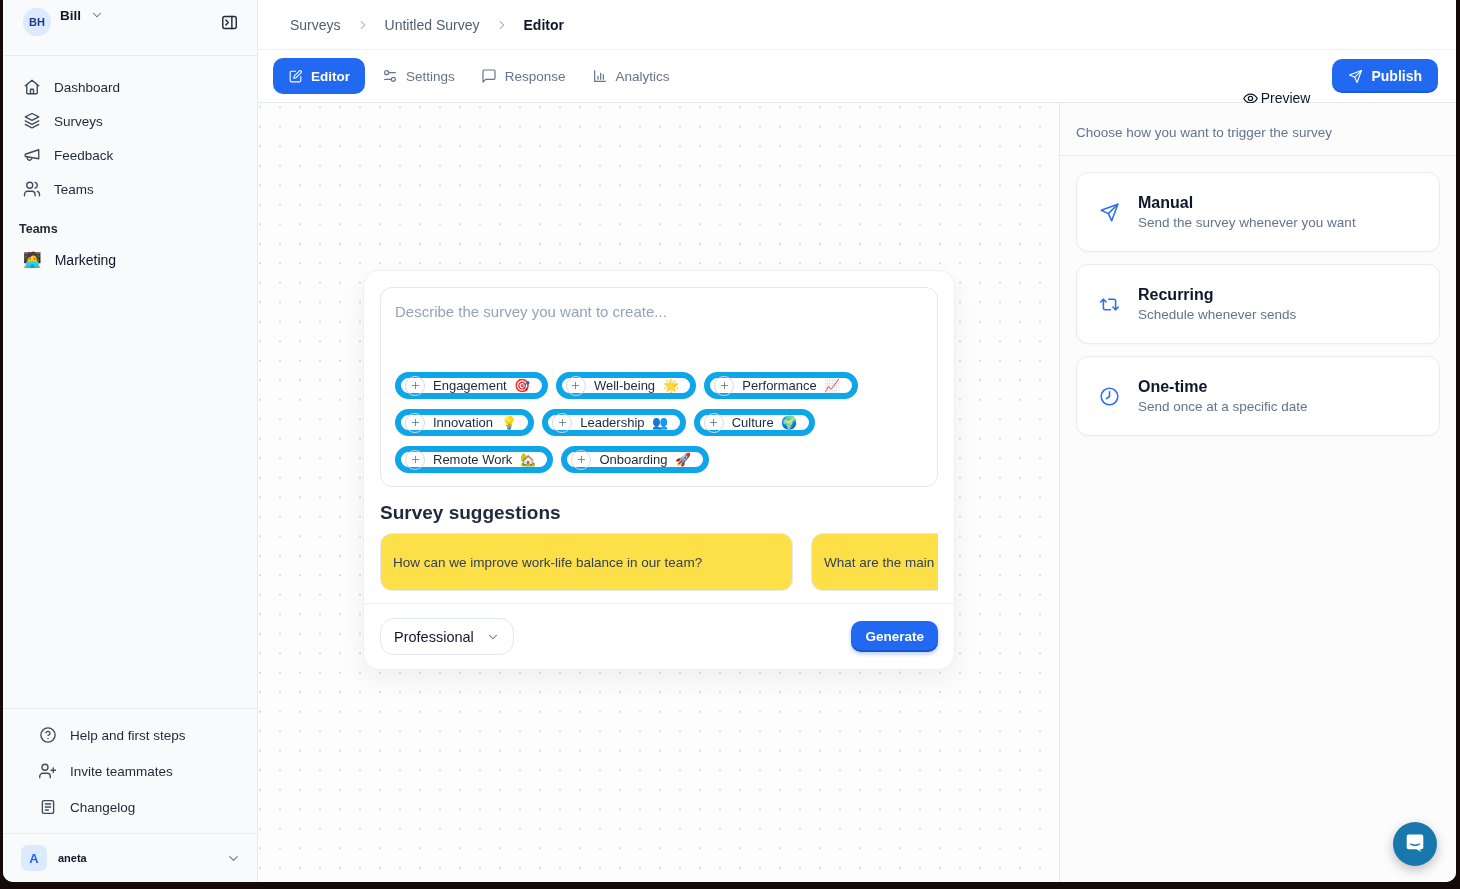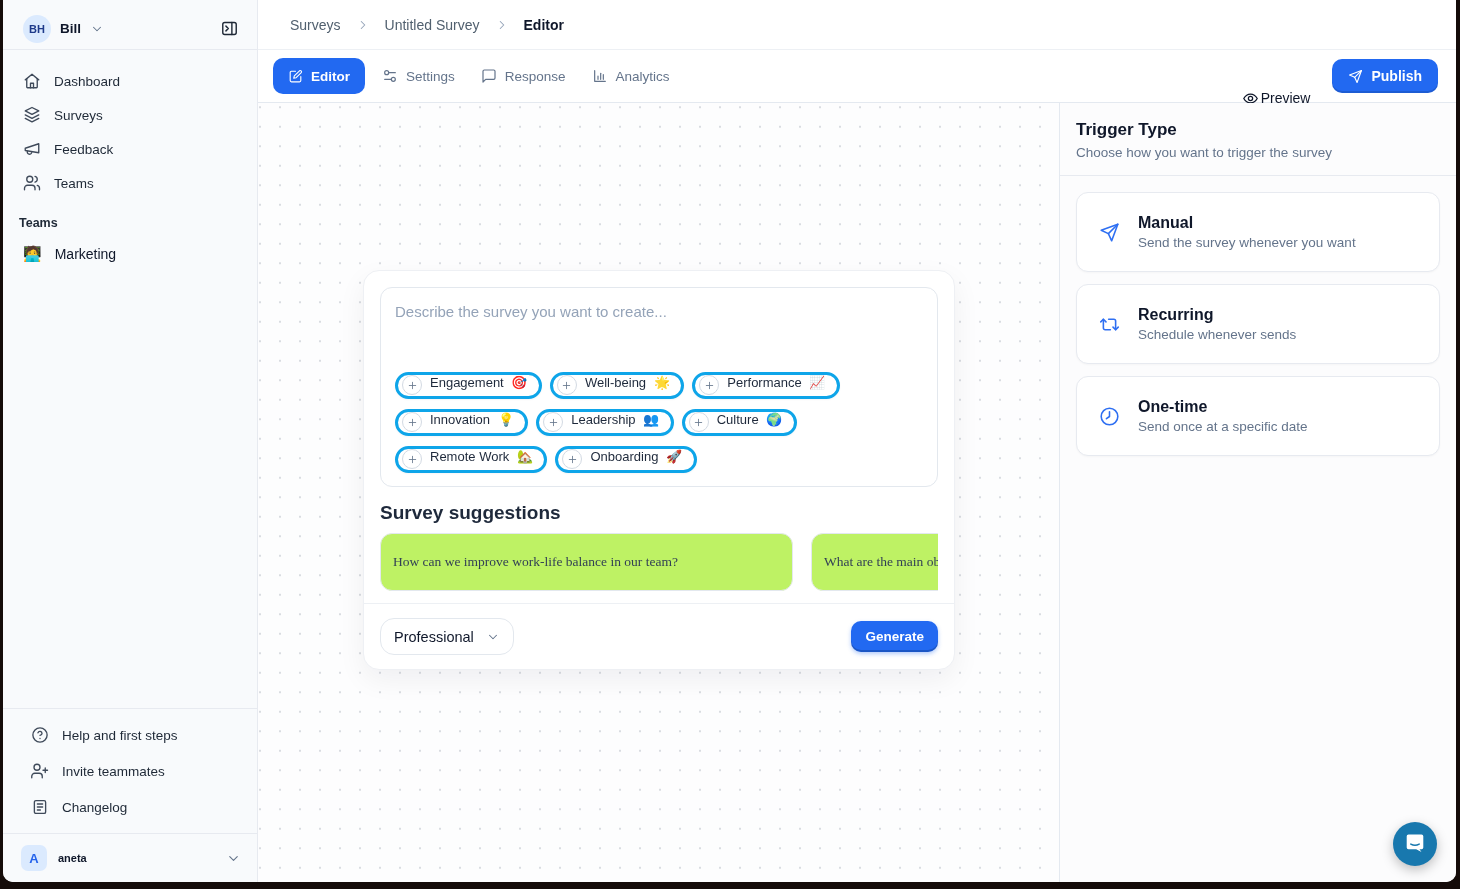--- a/index.html
+++ b/index.html
@@ -13,34 +13,34 @@
   }
   .window {
     position:absolute; left:3px; top:0; right:4px; bottom:7px;
     background:#fff; border-radius:0 0 10px 10px; overflow:hidden;
     display:flex;
   }
   svg.ic { display:block; fill:none; stroke:currentColor; stroke-width:1.8; stroke-linecap:round; stroke-linejoin:round; }
 
   
   .sidebar { width:255px; flex:none; background:#f8fafc; border-right:1px solid #e7eaf0; display:flex; flex-direction:column; }
-  .sb-header { height:50px; flex:none; border-bottom:1px solid #e7eaf0; display:flex; align-items:center; padding:8px 14px 0 20px; gap:9px; }
+  .sb-header { height:56px; flex:none; border-bottom:1px solid #e7eaf0; display:flex; align-items:flex-start; padding:8px 14px 0 20px; gap:9px; }
   .ws-avatar { width:28px; height:28px; border-radius:50%; background:#dbeafe; color:#1e3a8a; font-size:11px; font-weight:700; display:flex; align-items:center; justify-content:center; }
   .ws-name { font-size:13.5px; font-weight:700; color:#0f172a; }
   .sb-header .chev { color:#64748b; }
   .sb-collapse { margin-left:auto; width:28px; height:28px; border:none; background:transparent; color:#1f2937; display:flex; align-items:center; justify-content:center; cursor:pointer; border-radius:6px; }
   .sb-nav { padding-top:14px; }
   .sb-item { height:34px; display:flex; align-items:center; gap:13px; padding:0 20px; color:#1f2937; font-size:13.5px; font-weight:500; cursor:pointer; }
   .sb-item .nav-ic { color:#3f4a5a; display:flex; }
   .sb-teams-label { margin:16px 0 6px; padding-left:16px; font-size:12.5px; font-weight:700; color:#1f2937; }
   .sb-team-item { height:36px; display:flex; align-items:center; gap:13px; padding:0 20px; font-size:14px; font-weight:500; color:#0f172a; cursor:pointer; }
   .sb-team-item .emoji { font-size:15px; }
   .sb-spacer { flex:1; }
   .sb-divider { height:1px; background:#e7eaf0; margin:0; }
-  .sb-footer { padding:8px 8px; }
+  .sb-footer { padding:8px 16px; }
   .sb-account { height:48px; display:flex; align-items:center; gap:11px; padding:0 16px 0 18px; cursor:pointer; }
   .acct-avatar { width:26px; height:26px; border-radius:7px; background:#dbeafe; color:#2563eb; font-weight:700; font-size:13px; display:flex; align-items:center; justify-content:center; }
   .acct-name { font-size:11px; font-weight:700; color:#0f172a; }
   .sb-account .chev { margin-left:auto; color:#64748b; }
 
   
   .main { flex:1; display:flex; flex-direction:column; min-width:0; }
   .breadcrumb-row { height:50px; flex:none; border-bottom:1px solid #edf0f4; display:flex; align-items:center; padding-left:32px; gap:15px; font-size:14px; }
   .bc-link { color:#51606f; cursor:pointer; }
   .bc-current { color:#0f172a; font-weight:600; }
@@ -59,26 +59,26 @@
     background-color:#fdfdfe;
     background-image:radial-gradient(#d9dce1 1.15px, transparent 1.3px);
     background-size:20px 19.5px; background-position:12px 14px; }
 
   
   .composer { position:absolute; left:105px; top:167px; width:592px; background:#fff; border:1px solid #eef0f4; border-radius:16px; box-shadow:0 10px 28px rgba(15,23,42,.06); }
   .input-card { margin:16px 16px 0; height:200px; border:1px solid #e3e8ee; border-radius:12px; display:flex; flex-direction:column; background:#fff; }
   .input-card textarea { flex:1; border:none; outline:none; resize:none; padding:15px 14px 0; font-family:inherit; font-size:15px; color:#0f172a; background:transparent; }
   .input-card textarea::placeholder { color:#94a3b8; }
   .chips { padding:0 14px 13px; display:flex; flex-wrap:wrap; gap:10px 8px; }
-  .chip { height:27px; display:flex; align-items:flex-start; gap:8px; padding:0 11px 0 4px; border:3px solid #0ea5e9; border-radius:999px; background:#fff; font-size:13px; color:#1e293b; cursor:pointer; box-shadow:0 1px 2px rgba(15,23,42,.04); font-family:inherit; }
+  .chip { height:27px; display:flex; align-items:center; gap:8px; padding:0 11px 0 4px; border:6px solid #0ea5e9; border-radius:999px; background:#fff; font-size:13px; color:#1e293b; cursor:pointer; box-shadow:0 1px 2px rgba(15,23,42,.04); font-family:inherit; }
   .chip .plus { width:20px; height:20px; border:1px solid #d3dae3; border-radius:50%; color:#64748b; display:flex; align-items:center; justify-content:center; flex:none; }
   .chip .emoji { font-size:13px; }
   .sugg-title { margin:15px 16px 9px; font-size:19px; font-weight:600; color:#1e293b; }
   .sugg-row { margin:0 16px; display:flex; gap:18px; overflow:hidden; }
-  .sugg-card { flex:none; width:413px; height:58px; border:1px solid #e3e8ee; border-radius:12px; background:#bef264; padding:10px 12px; font-size:13.5px; color:#334155; cursor:pointer; text-align:left; font-family:Liberation Serif, serif; }
+  .sugg-card { flex:none; width:413px; height:58px; border:1px solid #e3e8ee; border-radius:12px; background:#fde047; padding:10px 12px; font-size:13.5px; color:#334155; cursor:pointer; text-align:left; font-family:Liberation Sans, sans-serif; }
   .sugg-card.clip { white-space:nowrap; overflow:hidden; }
   .composer-footer { margin-top:12px; border-top:1px solid #edf0f4; padding:14px 16px; display:flex; align-items:center; justify-content:space-between; }
   .tone-select { height:37px; display:flex; align-items:center; gap:12px; border:1px solid #e3e8ee; border-radius:14px; background:#fff; padding:0 13px; font-size:14.5px; color:#0f172a; cursor:pointer; font-family:inherit; }
   .tone-select .chev { color:#64748b; }
   .generate-btn { height:31px; background:#2269f1; color:#fff; border:none; border-radius:10px; padding:0 14px; font-size:13.5px; font-weight:600; cursor:pointer; font-family:inherit; box-shadow:0 2px 4px rgba(34,105,241,.35), inset 0 -2px 0 rgba(0,0,0,.18); }
 
   
   .trigger-panel { width:397px; flex:none; border-left:1px solid #e4e9f0; background:#fcfcfd; display:flex; flex-direction:column; }
   .tp-header { flex:none; border-bottom:1px solid #e7eaf0; padding:17px 16px 15px; }
   .tp-title { font-size:17px; font-weight:700; color:#0f172a; }
@@ -409,21 +409,20 @@
             </button>
             <button class="generate-btn">
               <span>Generate</span>
             </button>
           </div>
         </div>
       </div>
 
       <aside class="trigger-panel">
         <div class="tp-header">
-          <div class="tp-title">Trigger Type</div>
           <div class="tp-subtitle">Choose how you want to trigger the survey</div>
         </div>
         <div class="tp-body">
           <button class="tp-card">
             <span class="tp-ic">
               <svg class="ic" width="21" height="21" viewBox="0 0 24 24">
                   <path d="m21.5 2.5-7 19-3.8-8.2-8.2-3.8z"></path>
                   <path d="M21.5 2.5 10.7 13.3"></path>
                 </svg>
             </span>

